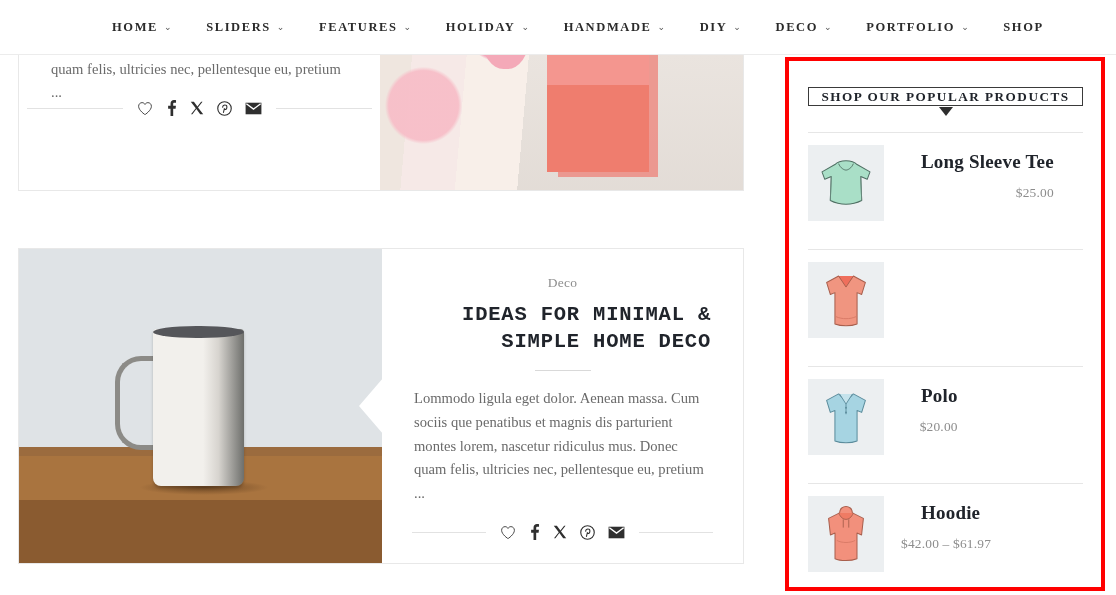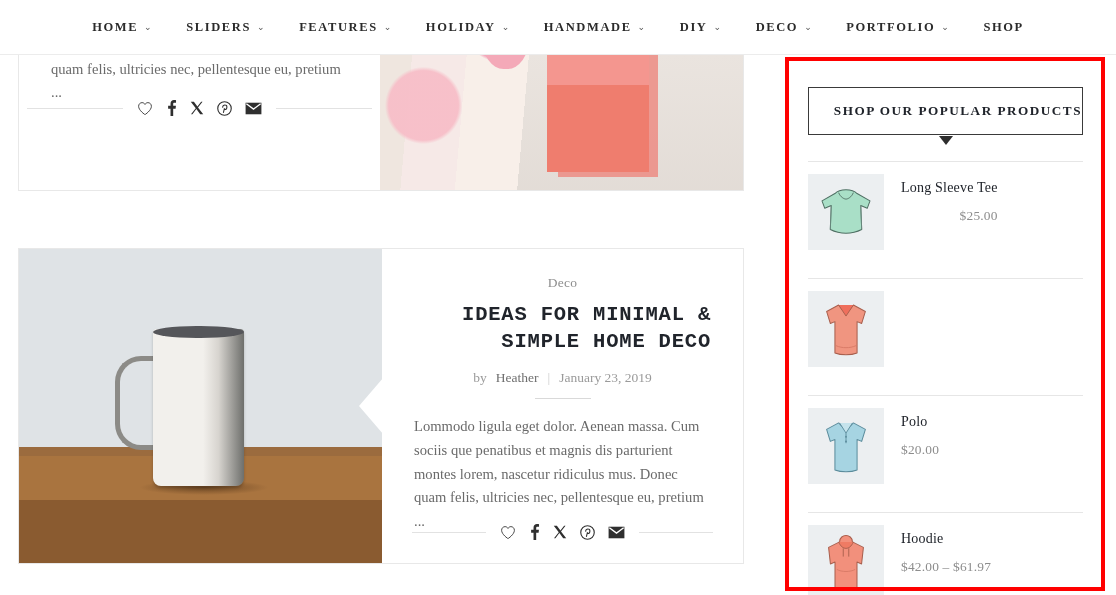--- a/index.html
+++ b/index.html
@@ -15,22 +15,21 @@
   .site-header {
     position: absolute; top: 0; left: 0;
     width: 1116px; height: 55px;
     background: #ffffff;
     border-bottom: 1px solid #ececec;
     z-index: 50;
   }
   .nav-inner {
     display: flex; align-items: center;
     height: 55px;
-    padding-left: 76px;
-    justify-content: center;
+    padding-left: 112px;
   }
   .nav-item {
     display: flex; align-items: center;
     font-family: "Liberation Serif", serif;
     font-size: 12.5px;
     font-weight: 700;
     letter-spacing: 1.6px;
     color: #2b2b2b;
     text-transform: uppercase;
     margin-right: 33px;
@@ -266,22 +265,22 @@
   .share-icons .si { cursor: pointer; display: flex; align-items: center; justify-content: center; }
 
   
   .sidebar {
     position: absolute;
     left: 789px; top: 61px;
     width: 313px;
   }
   .widget-title-box {
     border: 1px solid #3a3a3a;
-    height: 48px;
-    display: flex; align-items: center; justify-content: flex-end;
+    height: 19px;
+    display: flex; align-items: center; justify-content: center;
     margin: 26px 19px 8px 19px;
     position: relative;
   }
   .widget-title-box span {
     font-family: "Liberation Serif", serif;
     font-size: 13.2px;
     font-weight: 700;
     letter-spacing: 1.5px;
     color: #20242b;
     text-transform: uppercase;
@@ -309,26 +308,27 @@
     width: 76px; height: 76px;
     flex: none;
     background: #eceff1;
     position: relative;
     overflow: hidden;
     cursor: pointer;
   }
   .product-info { padding-top: 6px; }
   .product-name {
     font-family: "Liberation Serif", serif;
-    font-size: 14px;
-    font-weight: 400;
+    font-size: 19px;
+    font-weight: 700;
     color: #20242b;
     letter-spacing: .2px;
     margin-bottom: 12px;
     cursor: pointer;
+    margin-left: 20px;
   }
   .product-price {
     font-family: "Liberation Serif", serif;
     font-size: 13.4px;
     color: #8d8d8d;
     letter-spacing: .2px;
     text-align: right;
   }
 
   
@@ -464,26 +464,20 @@
         <div class="mug-shadow"></div>
         <div class="mug-handle"></div>
         <div class="mug-body"></div>
         <div class="mug-rim"></div>
         <div class="notch"></div>
       </div>
 
       <div class="post-body">
         <div class="post-cat">Deco</div>
         <h2 class="post-title">IDEAS FOR MINIMAL &amp; SIMPLE HOME DECO</h2>
-        <div class="post-meta">
-          <span>by</span>
-          <span class="author">Heather</span>
-          <span class="sep">|</span>
-          <span>January 23, 2019</span>
-        </div>
         <div class="meta-rule"></div>
         <p class="post-excerpt">Lommodo ligula eget dolor. Aenean massa. Cum sociis que penatibus et magnis dis parturient montes lorem, nascetur ridiculus mus. Donec quam felis, ultricies nec, pellentesque eu, pretium ...</p>
 
         <div class="share-row" style="top:275px; padding:0 30px;">
           <div class="share-rule"></div>
           <div class="share-icons">
             <span class="si">
               <svg width="16" height="15" viewBox="0 0 24 22">
                 <path d="M12 20.2 C12 20.2 2.4 13.9 2.4 7.7 C2.4 4.4 4.8 2.2 7.6 2.2 C9.7 2.2 11.2 3.4 12 4.9 C12.8 3.4 14.3 2.2 16.4 2.2 C19.2 2.2 21.6 4.4 21.6 7.7 C21.6 13.9 12 20.2 12 20.2 Z" fill="none" stroke="#4a4a4a" stroke-width="1.5"></path>
               </svg>

